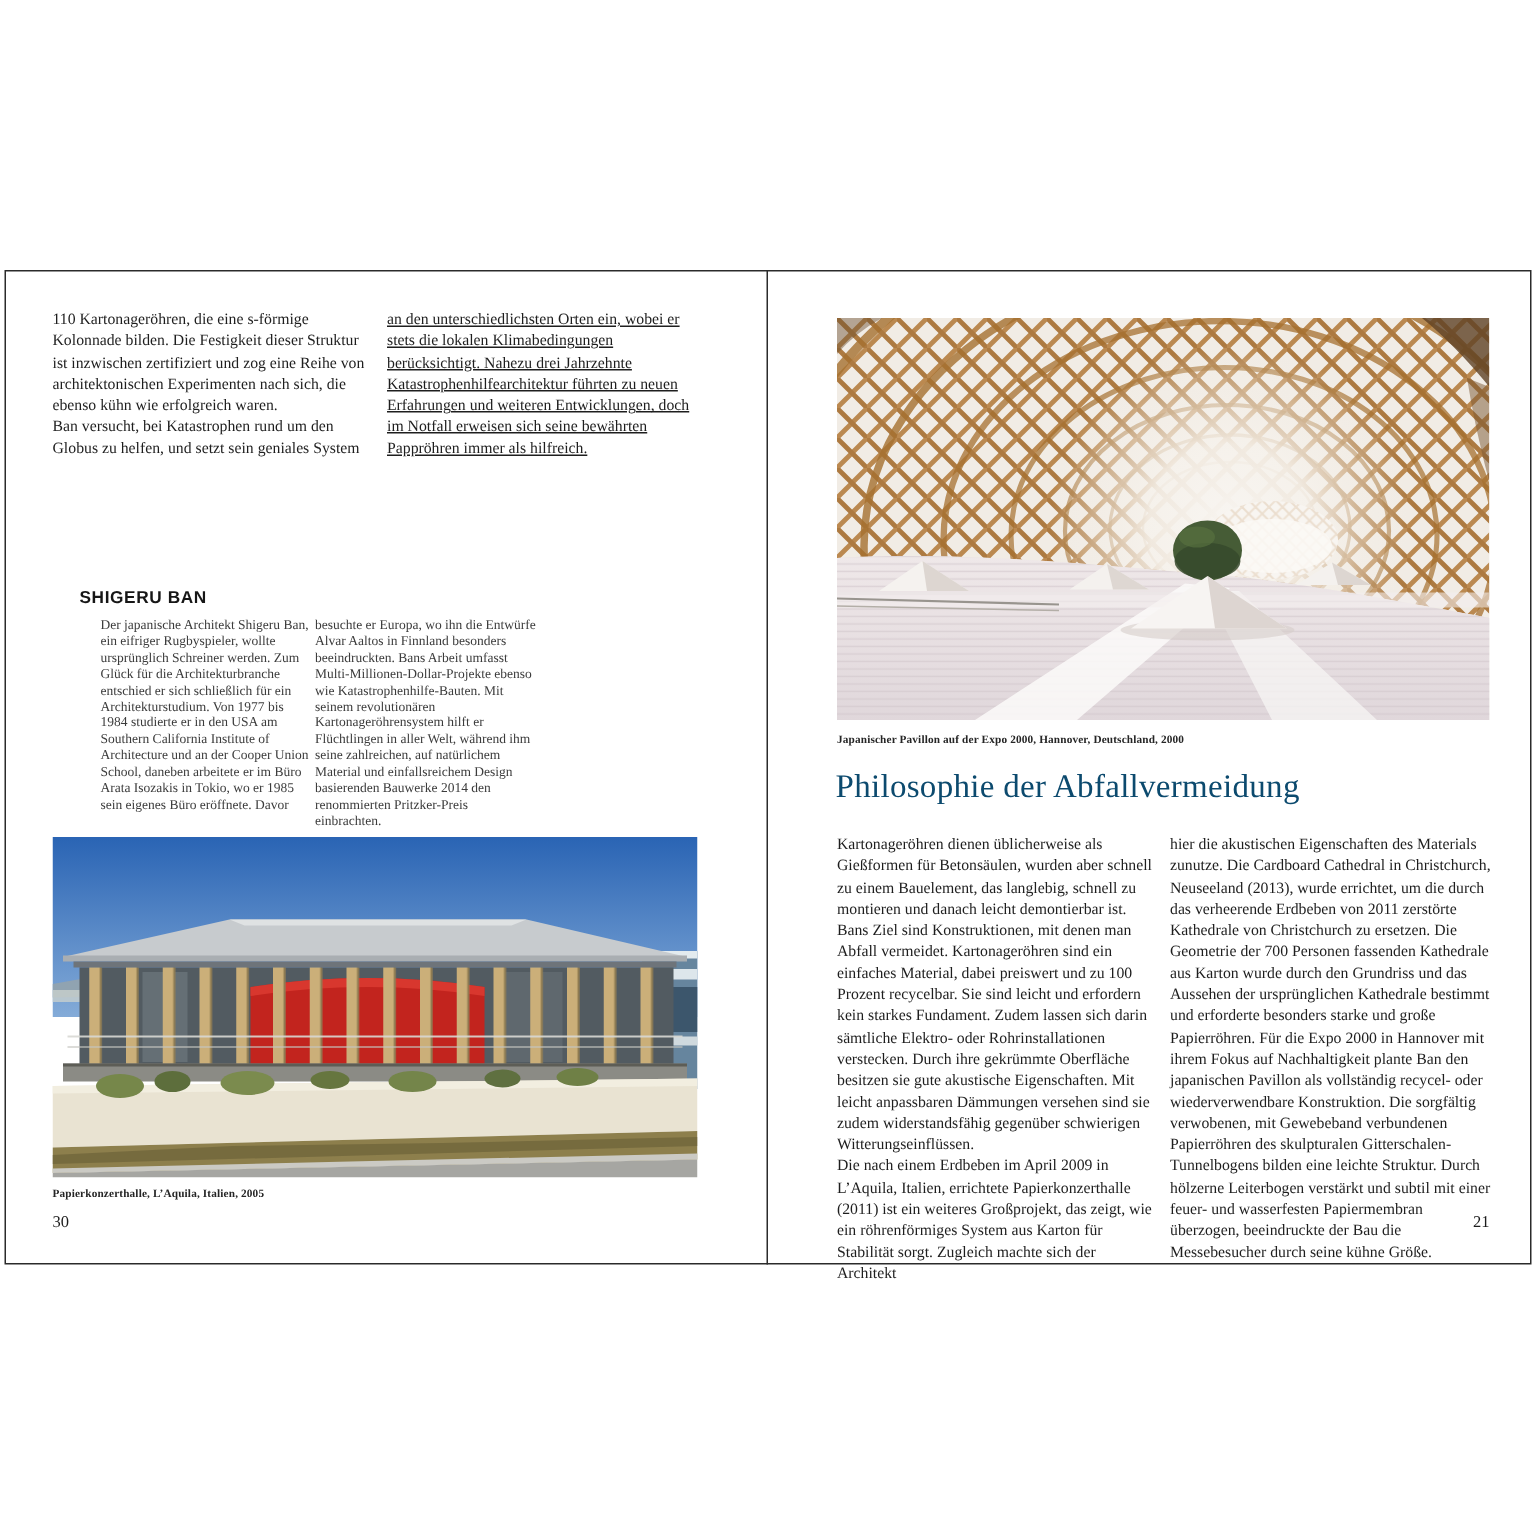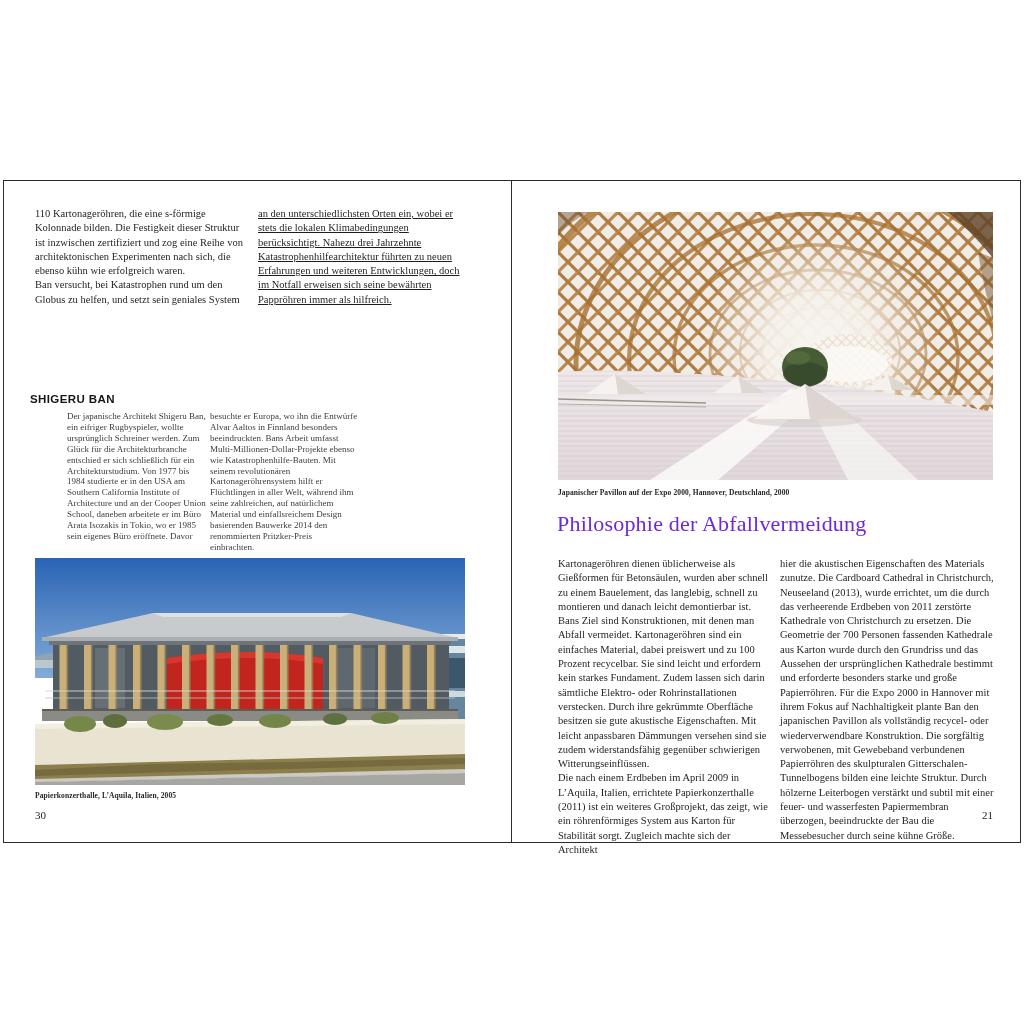--- a/index.html
+++ b/index.html
@@ -5,39 +5,39 @@
   html,body{margin:0;padding:0;}
   body{width:1024px;height:1024px;background:#ffffff;font-family:"Liberation Serif",serif;color:#1c1c1c;}
   .canvas{position:relative;width:1024px;height:976px;overflow:hidden;background:#fff;}
   .abs{position:absolute;}
   .frame{position:absolute;left:3px;top:180px;width:1016px;height:661px;border:1px solid #2b2b2b;}
   .spine{position:absolute;left:511px;top:180px;width:1px;height:663px;background:#2b2b2b;}
   .body-text{font-size:10.5px;line-height:14.3px;white-space:pre-line;text-align:left;color:#1e1e1e;}
   .bio-heading{font-family:"Liberation Sans",sans-serif;font-weight:700;font-size:11.5px;letter-spacing:.4px;color:#161616;}
   .bio-text{font-size:9px;line-height:10.9px;color:#3c3c3c;white-space:pre-line;margin-left:32px;}
   .caption{font-size:7.5px;color:#262626;letter-spacing:.1px;font-weight:bold;}
-  .chapter-heading{font-size:22px;font-weight:400;color:#6d28d9;letter-spacing:.2px;}
+  .chapter-heading{font-size:22px;font-weight:400;color:#0c4a6e;letter-spacing:.2px;}
   .page-num{font-size:11px;color:#1c1c1c;}
   .photo{display:block;}
 </style>
 </head>
 <body>
 
 <div class="canvas">
 
   <div class="frame"></div>
   <div class="spine"></div>
 
   <div class="abs" style="left:0;top:180px;width:511px;height:663px;">
 
     <div class="abs body-text" style="left:35px;top:27px;width:216px;">110 Kartonageröhren, die eine s-förmige Kolonnade bilden. Die Festigkeit dieser Struktur ist inzwischen zertifiziert und zog eine Reihe von architektonischen Experimenten nach sich, die ebenso kühn wie erfolgreich waren.
 Ban versucht, bei Katastrophen rund um den Globus zu helfen, und setzt sein geniales System</div>
     <div class="abs body-text" style="left:258px;top:27px;width:210px;text-decoration:underline;">an den unterschiedlichsten Orten ein, wobei er stets die lokalen Klimabedingungen berücksichtigt. Nahezu drei Jahrzehnte Katastrophenhilfearchitektur führten zu neuen Erfahrungen und weiteren Entwicklungen, doch im Notfall erweisen sich seine bewährten Pappröhren immer als hilfreich.</div>
 
-    <div class="abs bio-heading" style="left:30px;top:213px;">SHIGERU BAN</div>
+    <div class="abs bio-heading" style="left:53px;top:213px;">SHIGERU BAN</div>
     <div class="abs bio-text" style="left:35px;top:231px;width:139px;">Der japanische Architekt Shigeru Ban, ein eifriger Rugbyspieler, wollte ursprünglich Schreiner werden. Zum Glück für die Architekturbranche entschied er sich schließlich für ein Architekturstudium. Von 1977 bis 1984 studierte er in den USA am Southern California Institute of Architecture und an der Cooper Union School, daneben arbeitete er im Büro Arata Isozakis in Tokio, wo er 1985 sein eigenes Büro eröffnete. Davor</div>
     <div class="abs bio-text" style="left:178px;top:231px;width:148px;">besuchte er Europa, wo ihn die Entwürfe Alvar Aaltos in Finnland besonders beeindruckten. Bans Arbeit umfasst Multi-Millionen-Dollar-Projekte ebenso wie Katastrophenhilfe-Bauten. Mit seinem revolutionären Kartonageröhrensystem hilft er Flüchtlingen in aller Welt, während ihm seine zahlreichen, auf natürlichem Material und einfallsreichem Design basierenden Bauwerke 2014 den renommierten Pritzker-Preis einbrachten.</div>
 
     <div class="abs" style="left:35px;top:378px;width:430px;height:227px;">
       <svg class="photo" width="430" height="227" viewBox="0 0 430 227">
         <defs>
           <linearGradient id="skyg" x1="0" y1="0" x2="0" y2="1">
             <stop offset="0" stop-color="#2a64b4"></stop>
             <stop offset="1" stop-color="#84abd8"></stop>
           </linearGradient>

